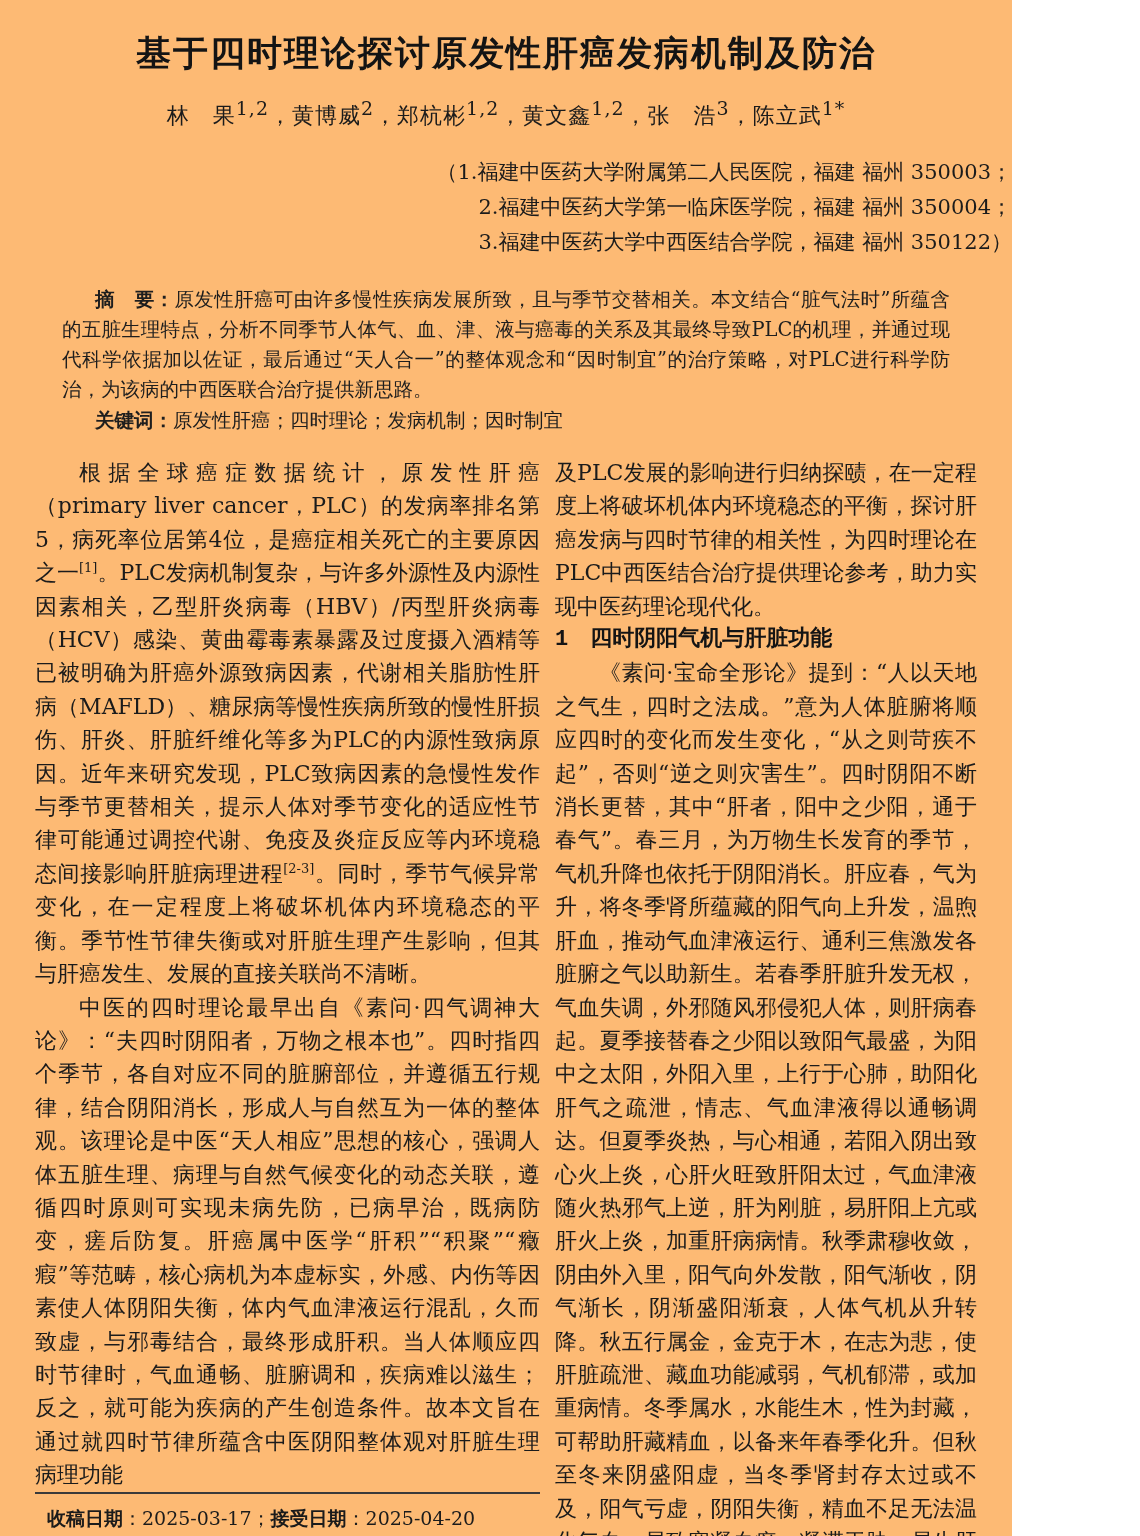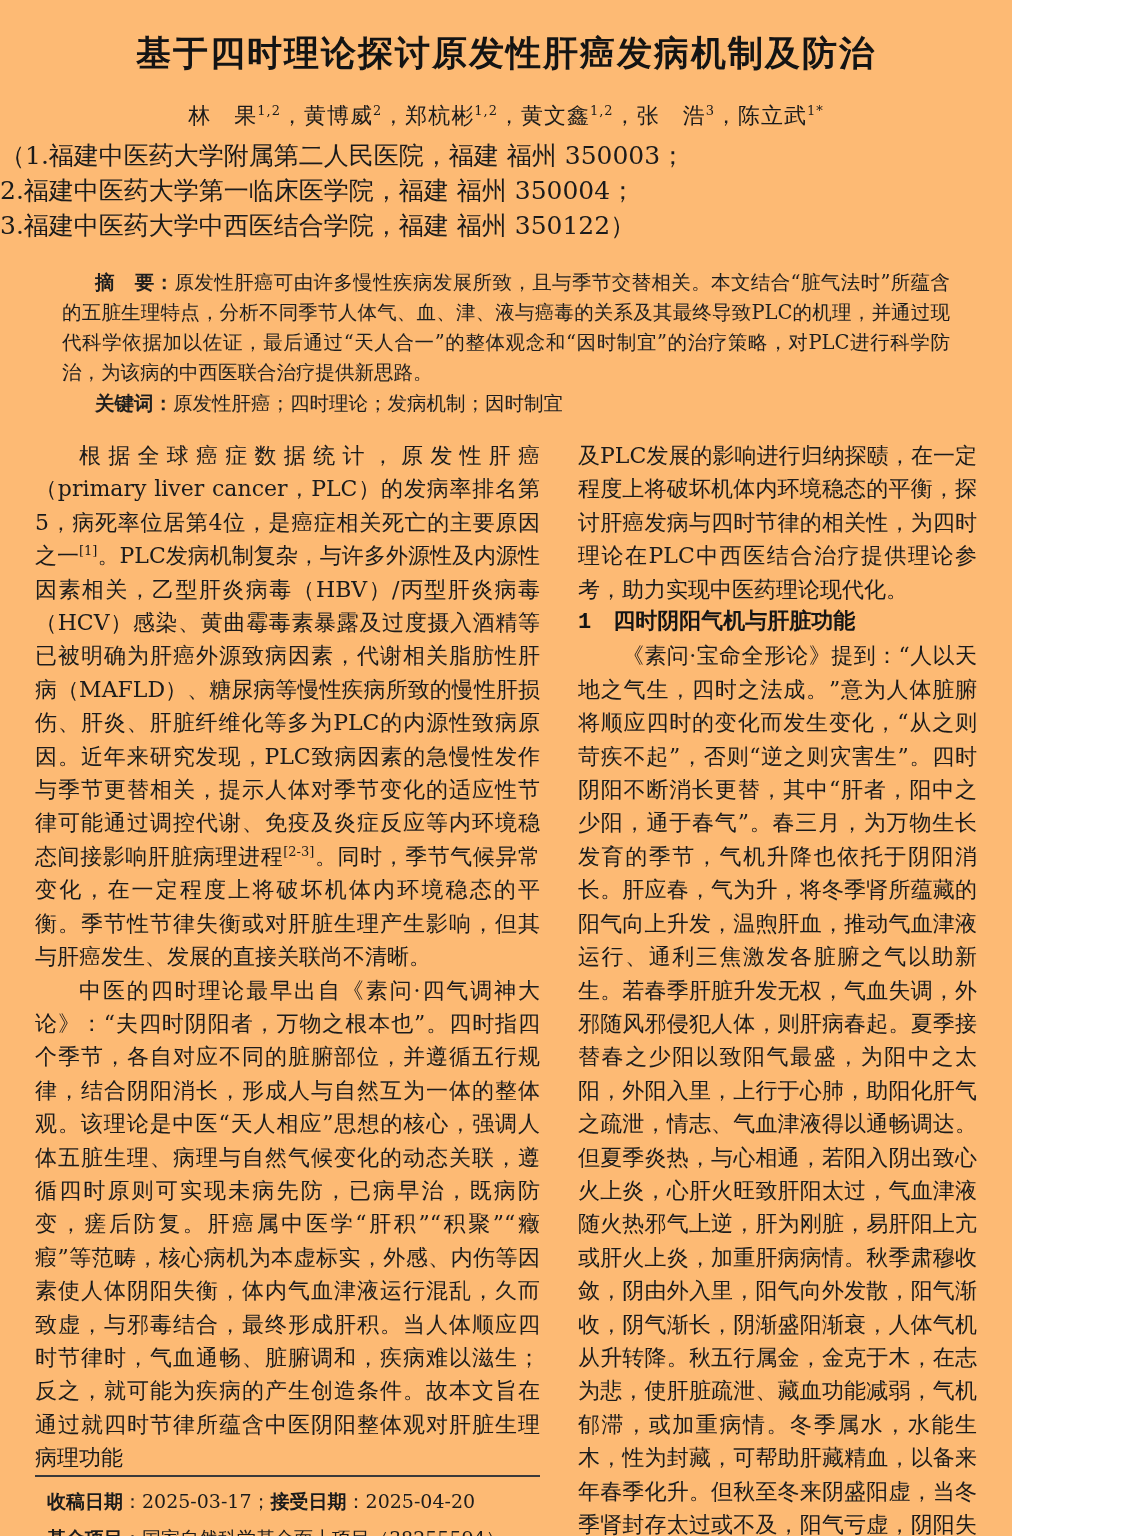--- a/index.html
+++ b/index.html
@@ -10,30 +10,30 @@
     font-family:"DejaVu Serif","Liberation Serif",serif;
   }
   .title{
     margin:30px 0 0;text-align:center;
     font-family:"Liberation Sans","DejaVu Sans",sans-serif;
     font-size:35px;font-weight:700;letter-spacing:2px;color:#141414;
   }
   .authors{
     margin-top:24px;text-align:center;font-size:22px;letter-spacing:1px;color:#1b1b1b;
   }
-  .authors sup{font-size:13px;line-height:0;}
-  .affils{margin-top:7px;text-align:left;font-size:25px;line-height:35px;color:#1b1b1b;}
+  .authors sup{font-size:19px;line-height:0;}
+  .affils{margin-top:24px;text-align:right;font-size:21px;line-height:35px;color:#1b1b1b;}
   .abstract{
     margin:24px 62px 0 62px;font-size:19.5px;line-height:30px;
     text-align:justify;color:#1e1e1e;
   }
   .abs-p{margin:0;text-indent:33px;}
   .abs-label{font-family:"Liberation Sans","DejaVu Sans",sans-serif;font-weight:700;}
   .columns{
-    flex:1 1 auto;min-height:0;display:flex;gap:38px;
+    flex:1 1 auto;min-height:0;display:flex;gap:15px;
     padding:0 35px;margin-top:20px;
   }
   .col{width:520px;display:flex;flex-direction:column;}
   .bp{margin:0;font-size:22px;line-height:33.4px;text-align:justify;color:#1b1b1b;}
   .bp.ind{text-indent:44px;}
   .bp sup{font-size:13px;line-height:0;}
   .sec-h{
     margin:0;font-size:22px;line-height:33.4px;font-weight:700;color:#141414;
     font-family:Liberation Mono, monospace;
   }

